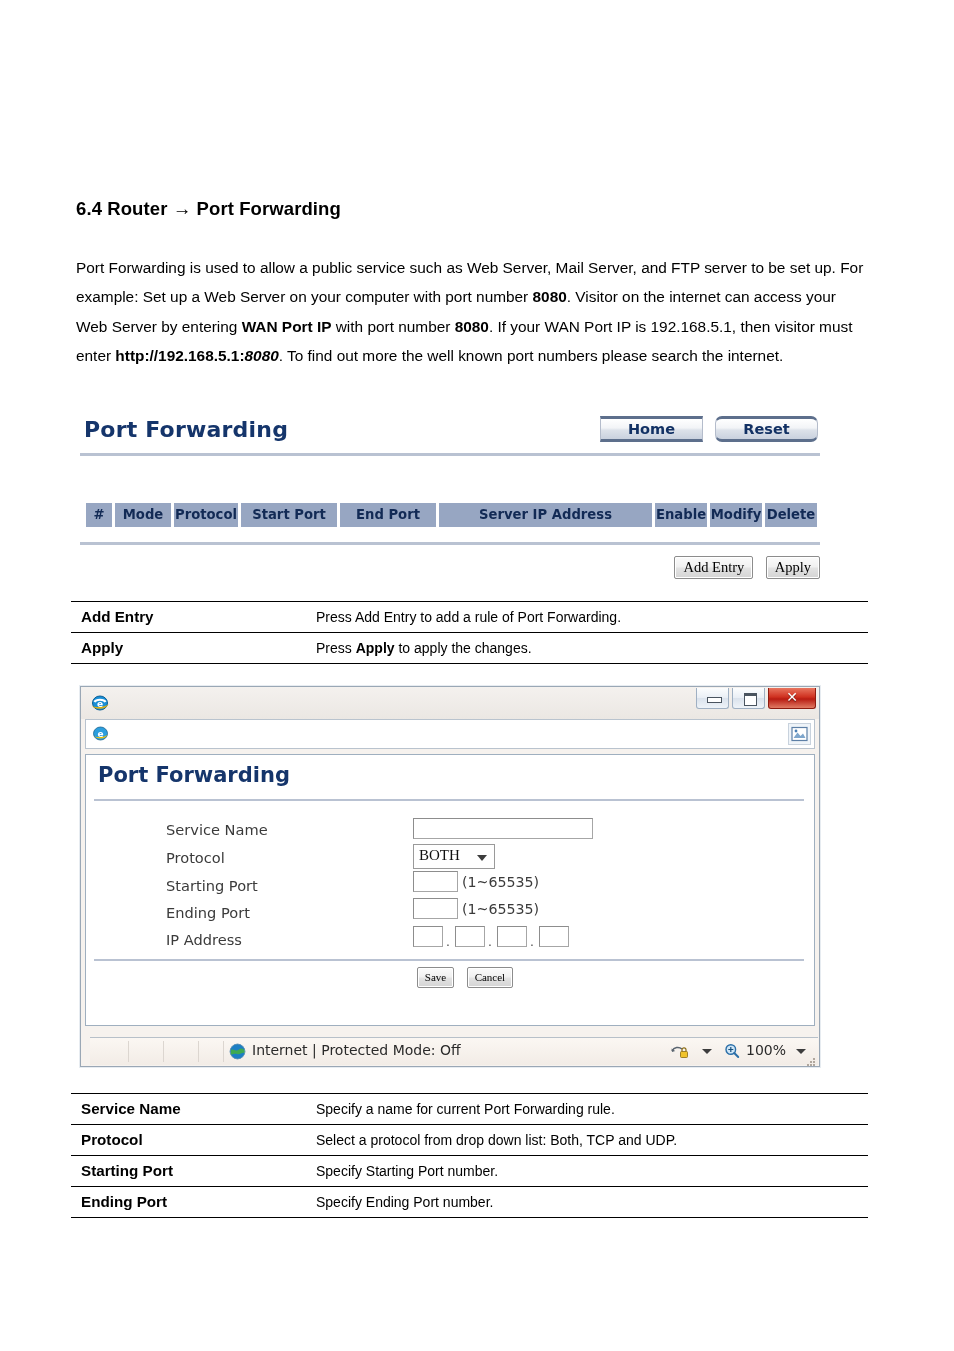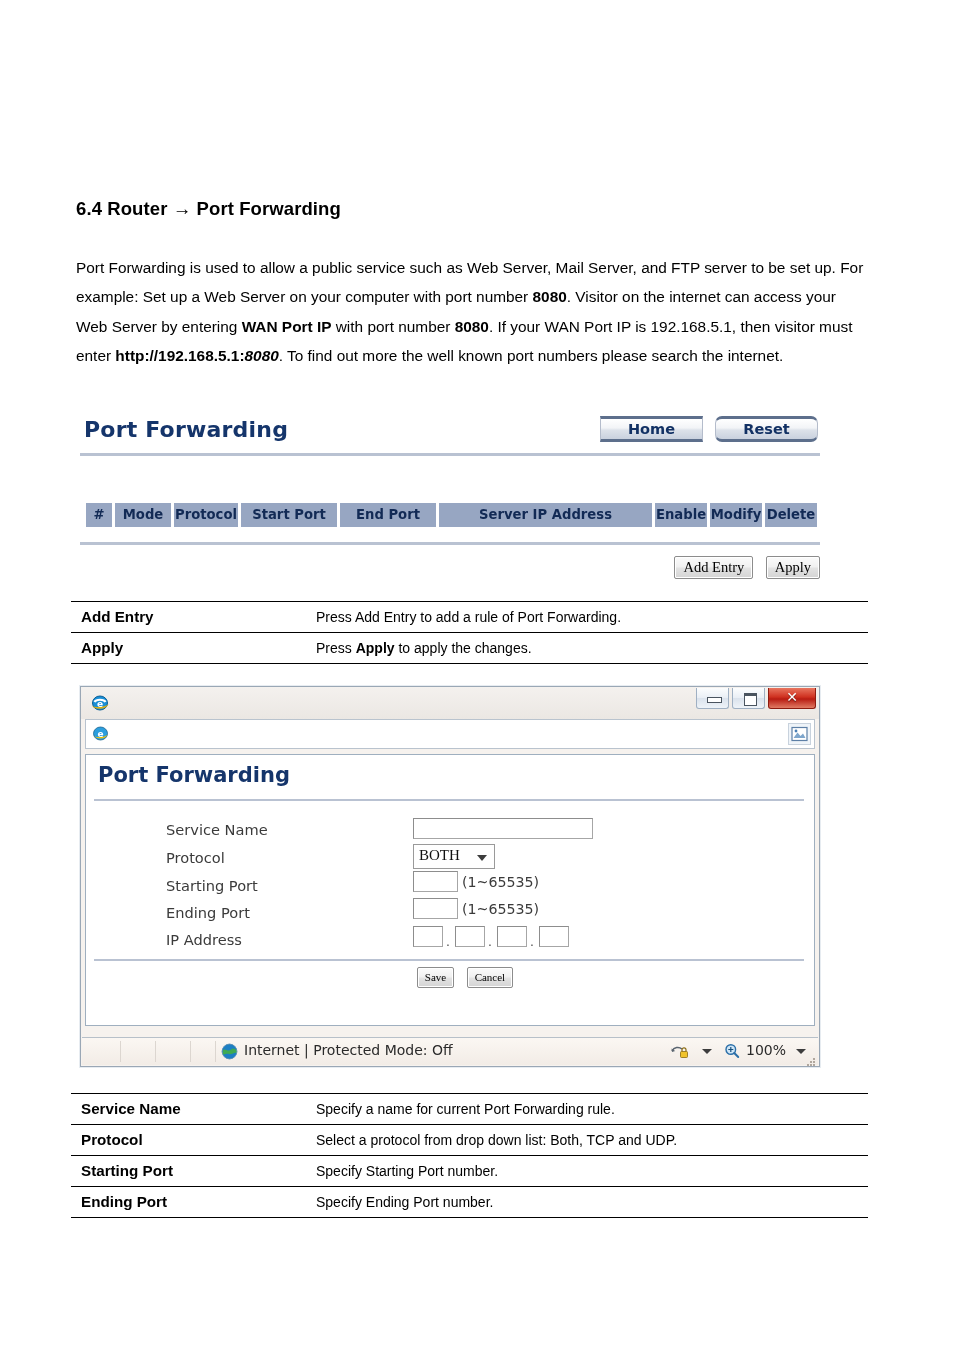--- a/index.html
+++ b/index.html
@@ -392,21 +392,21 @@
     text-align: center;
     padding-left: 30px;
   }
   .bv-buttons .win-btn {
     font-size: 11px;
     padding: 1px 7px 2px 7px;
   }
 
   .br-statusbar {
     position: absolute;
-    left: 1px;
+    left: 9px;
     right: 1px;
     bottom: 1px;
     height: 27px;
     background: linear-gradient(to bottom, #fbf7f3 0%, #f2ece6 100%);
     border-top: 1px solid #b7c0c9;
   }
   .sb-sep {
     position: absolute;
     top: 3px;
     width: 1px;

